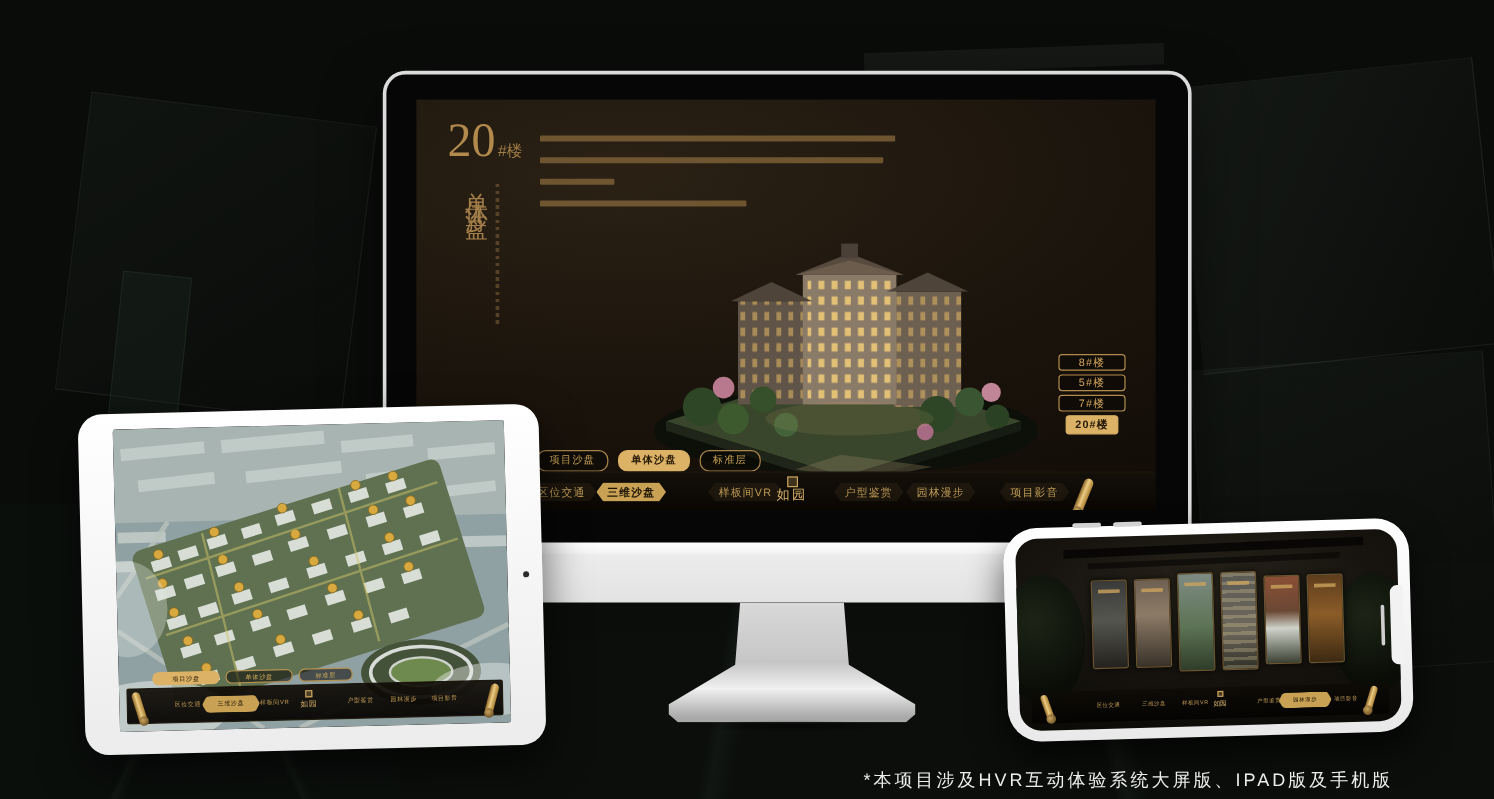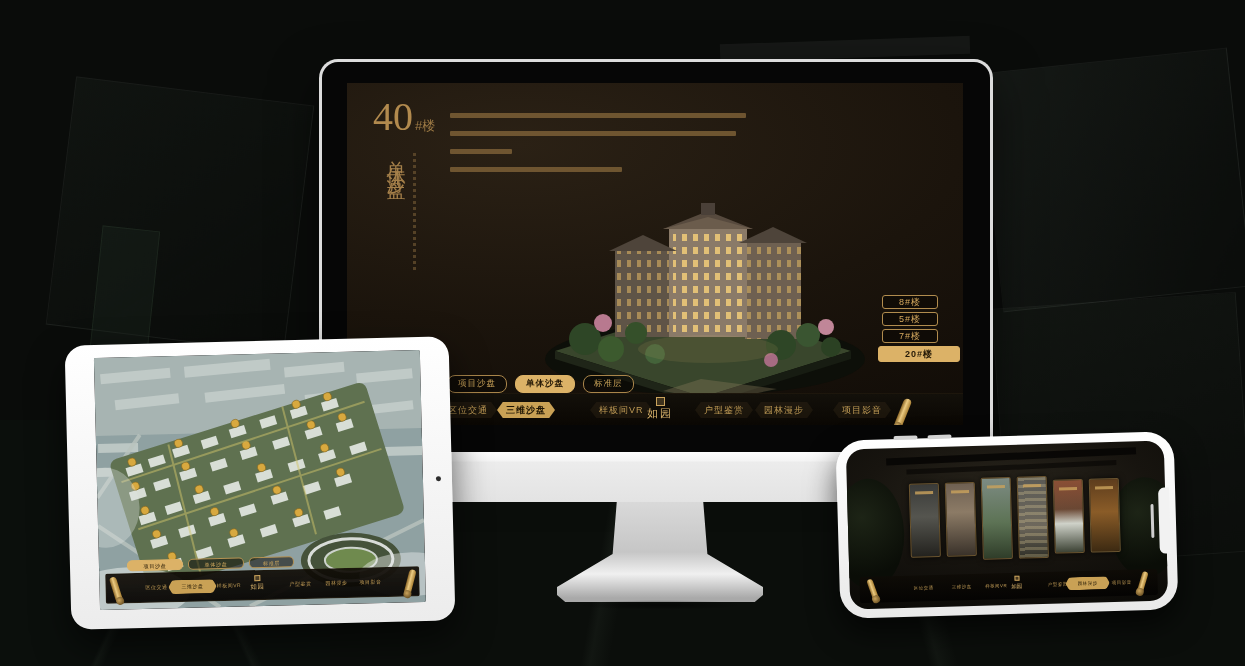--- a/index.html
+++ b/index.html
@@ -85,21 +85,21 @@
   .dl.l1 { width:296px; } .dl.l2 { width:286px; } .dl.l3 { width:62px; } .dl.l4 { width:172px; }
 
   .building-svg { position:absolute; left:168px; top:70px; width:372px; height:246px; }
 
   .floor-buttons { position:absolute; left:531px; top:212px; width:64px; }
   .floor-btn {
     width:56px; height:14px; margin:0 auto 3px auto; border:1px solid #b18c4e; border-radius:3px;
     background:rgba(12,9,5,.65); color:#d4a85e; font-size:9px; line-height:12px;
     text-align:center; letter-spacing:1px; cursor:pointer;
   }
-  .floor-btn.sel { width:82px; height:16px; background:#dcb267; color:#251a07;
+  .floor-btn.sel { width:44px; height:16px; background:#dcb267; color:#251a07;
     font-weight:bold; line-height:14px; border-color:#dcb267; }
 
   .m-tabs { position:absolute; left:100px; top:292px; display:flex; gap:8px; }
   .m-tab {
     border:1px solid #a9854a; border-radius:8px; color:#c9a258; font-size:8.5px;
     padding:2px 10px; letter-spacing:1px; background:rgba(10,8,4,.5); cursor:pointer; white-space:nowrap;
   }
   .m-tab.sel { background:#dcb267; color:#241806; border-color:#dcb267; font-weight:bold; }
 
   .m-navbar {
@@ -224,21 +224,21 @@
   <div class="bg-piece bgp4"></div>
   <div class="bg-piece bgp5"></div>
   <div class="bg-piece bgp6"></div>
   <div class="bg-piece bgp7"></div>
 
 
   <div class="monitor-bezel"></div>
   <div class="monitor-screen">
 
     <div class="headline">
-      <span class="num">40</span><span class="suffix">#楼</span>
+      <span class="num">20</span><span class="suffix">#楼</span>
     </div>
     <div class="v-label">单体沙盘</div>
     <div class="v-line"></div>
 
     <div class="desc-lines">
       <div class="dl l1"></div>
       <div class="dl l2"></div>
       <div class="dl l3"></div>
       <div class="dl l4"></div>
     </div>
@@ -467,13 +467,14 @@
         <div class="p-nav-item" style="left:176px"><span>户型鉴赏</span></div>
         <div class="p-nav-item sel" style="left:206px"><span>园林漫步</span></div>
         <div class="p-nav-item" style="left:240px"><span>项目影音</span></div>
         <div class="scroll-icon p-scroll right"></div>
       </div>
     </div>
     <div class="phone-notch"></div>
     <div class="phone-indicator"></div>
   </div>
 
+  <div class="footnote">*本项目涉及HVR互动体验系统大屏版、IPAD版及手机版</div>
 </div>
 
 </body></html>

